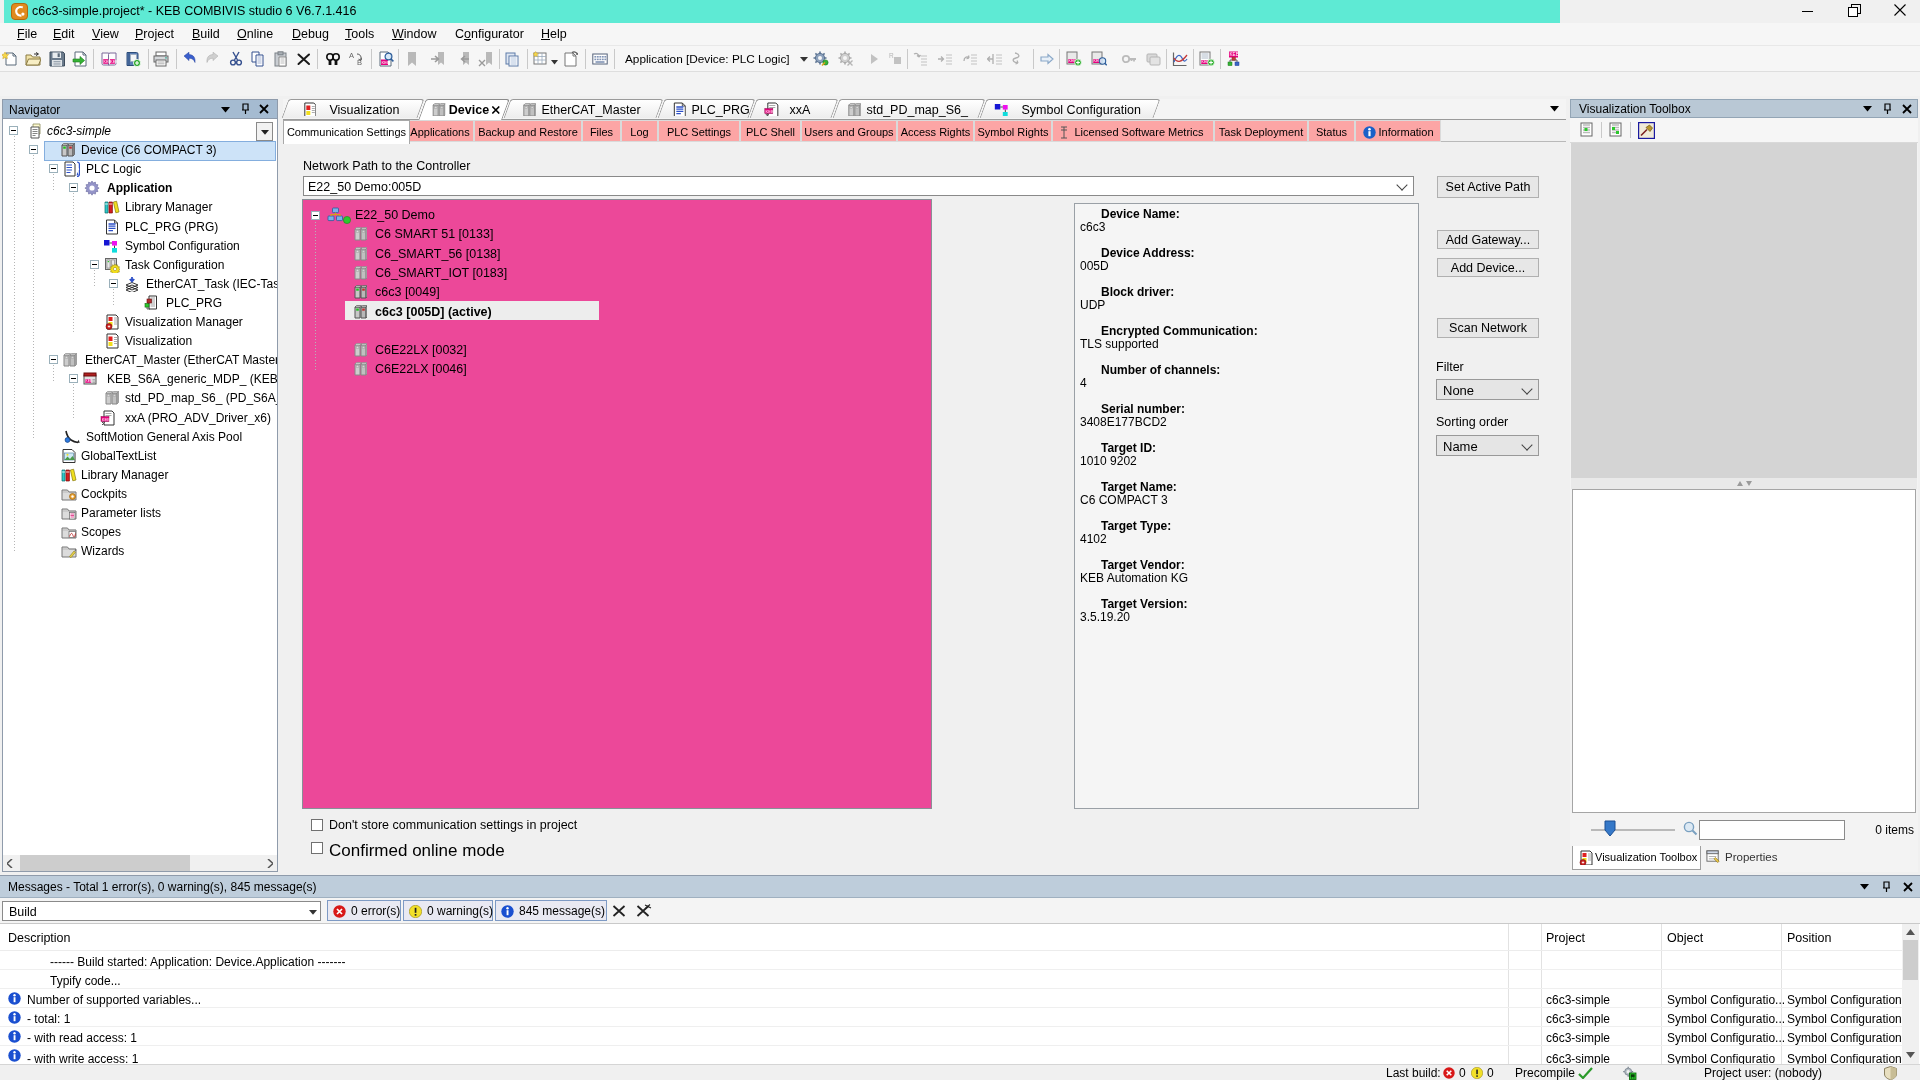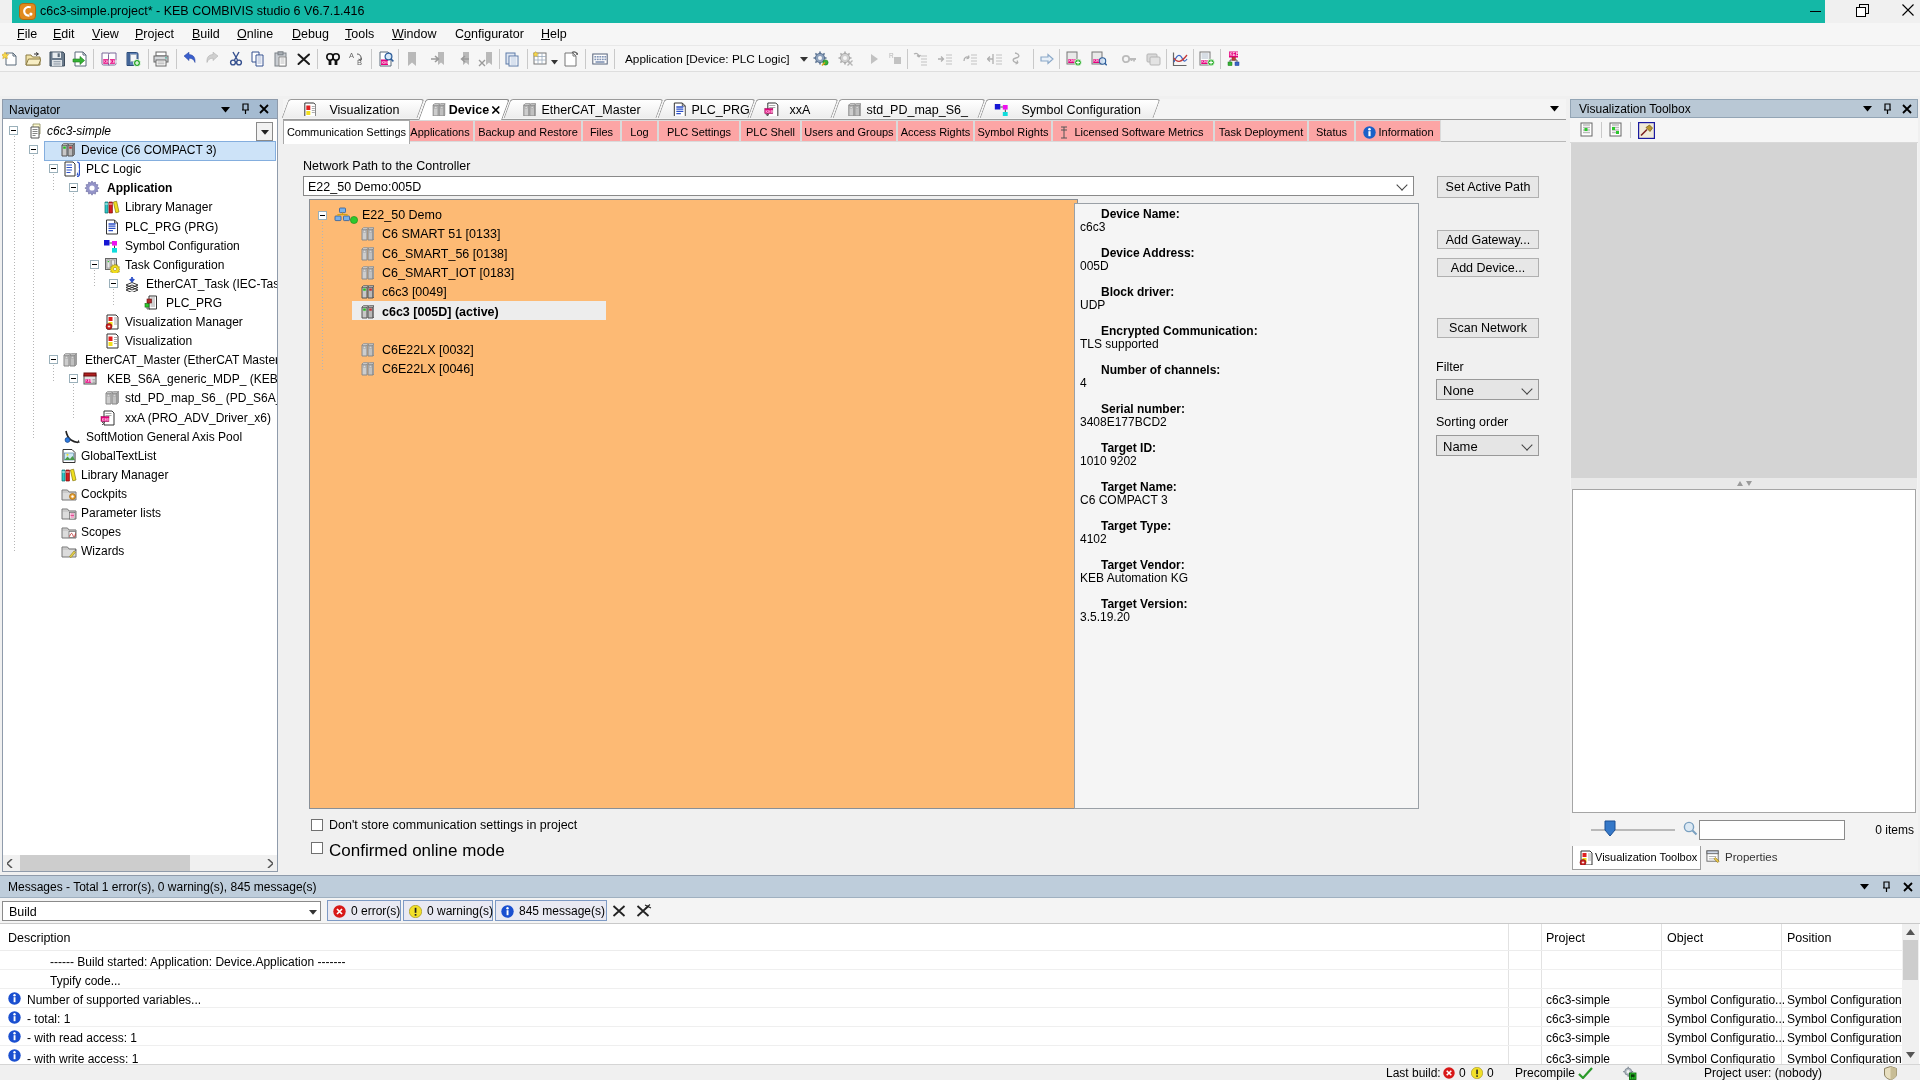--- a/index.html
+++ b/index.html
@@ -165,21 +165,21 @@
       </g>
 <g id="s-gateway">
         <rect x="5.5" y="1" width="6" height="4.6" rx="0.8" fill="#7ab0e8" stroke="#2a5a9a" stroke-width="0.8"></rect>
         <rect x="1" y="9" width="6" height="4.6" rx="0.8" fill="#7ab0e8" stroke="#2a5a9a" stroke-width="0.8"></rect>
         <rect x="9.5" y="9" width="6" height="4.6" rx="0.8" fill="#7ab0e8" stroke="#2a5a9a" stroke-width="0.8"></rect>
         <path d="M8.5 5.6 v2 M4 9 v-1.4 h9 V9" fill="none" stroke="#d4a017" stroke-width="1.2"></path>
       </g>
 </defs>
 </svg>
 
-<div class="abs" style="left:12px;top:0;width:1813px;height:23px;background:#14b8a6;">
+<div class="abs" style="left:4px;top:0;width:1556px;height:23px;background:#5eead4;">
   <svg class="abs" style="left:7px;top:3px;" width="17" height="17" viewBox="0 0 17 17">
     <rect x="0.5" y="0.5" width="16" height="16" rx="3.5" fill="#e08b1e" stroke="#b06a10"></rect>
     <path d="M12.2 3.6 c-4.2-1.8-8.4 1.2-8 5.2 0.3 3.4 3.4 5.4 6.6 4.8 l-0.7-2.2 c-2 0.3-3.7-1-3.8-2.9-0.2-2.4 2.3-4.2 5-3 z" fill="#fff"></path>
       <circle cx="11.9" cy="11.1" r="1.6" fill="#fff"></circle>
   </svg>
   <div class="abs" style="left:28px;top:4px;font-size:12.5px;">c6c3-simple.project* - KEB COMBIVIS studio 6 V6.7.1.416</div>
   <div class="abs" style="left:1798px;top:11px;width:11px;height:1px;background:#000;"></div>
   <svg class="abs" style="left:1844px;top:4px;" width="13" height="13" viewBox="0 0 13 13">
     <rect x="3.5" y="0.5" width="9" height="9" fill="none" stroke="#000"></rect>
     <rect x="0.5" y="3.5" width="9" height="9" fill="#fff" stroke="#000"></rect>
@@ -754,21 +754,21 @@
         </svg><span style="margin-left:16px;">Information</span></div>
   </div>
   <div class="abs" id="tabcontent" style="left:0;top:47px;width:1283px;height:724px;background:#f0f0f0;">
     <div class="abs" style="left:20px;top:16px;font-size:12.5px;">Network Path to the Controller</div>
     <div class="abs" style="left:20px;top:33px;width:1111px;height:20px;background:#fff;border:1px solid #898989;">
       <div class="abs" style="left:4px;top:3px;font-size:12.5px;">E22_50 Demo:005D</div>
       <div class="chev" style="left:1094px;top:4px;"></div>
     </div>
     <div class="btn" style="left:1154px;top:33px;width:102px;height:22px;line-height:21px;">Set Active Path</div>
 
-    <div class="abs" style="left:19px;top:56px;width:769px;height:610px;background:#fdba74;border:1px solid #898f96;margin-left:7px;">
+    <div class="abs" style="left:19px;top:56px;width:630px;height:610px;background:#ec4899;border:1px solid #898f96;">
       <div class="dotv" style="left:12px;top:22px;height:150px;"></div>
       <div class="abs" style="left:42px;top:101px;width:254px;height:19px;background:#ededed;"></div>
       <div class="dtrow" style="top:6px;"><span class="expbox" style="left:8px;top:5px;"></span><svg class="abs" style="left:24px;top:1px;width:18px;height:17px;">
             <use href="#s-gateway"></use>
           </svg><circle></circle><svg class="abs" style="left:40px;top:10px;" width="8" height="8" viewBox="0 0 8 8">
             <circle cx="4" cy="4" r="3.6" fill="#2dc82d" stroke="#1a8a1a" stroke-width="0.6"></circle>
           </svg><span class="abs" style="left:52px;top:2px;">E22_50 Demo</span></div>
       <div class="dtrow" style="top:25.3px;">
           <svg class="abs" style="left:50px;top:1px;width:14px;height:16px;">
             <use href="#s-devplain"></use>

